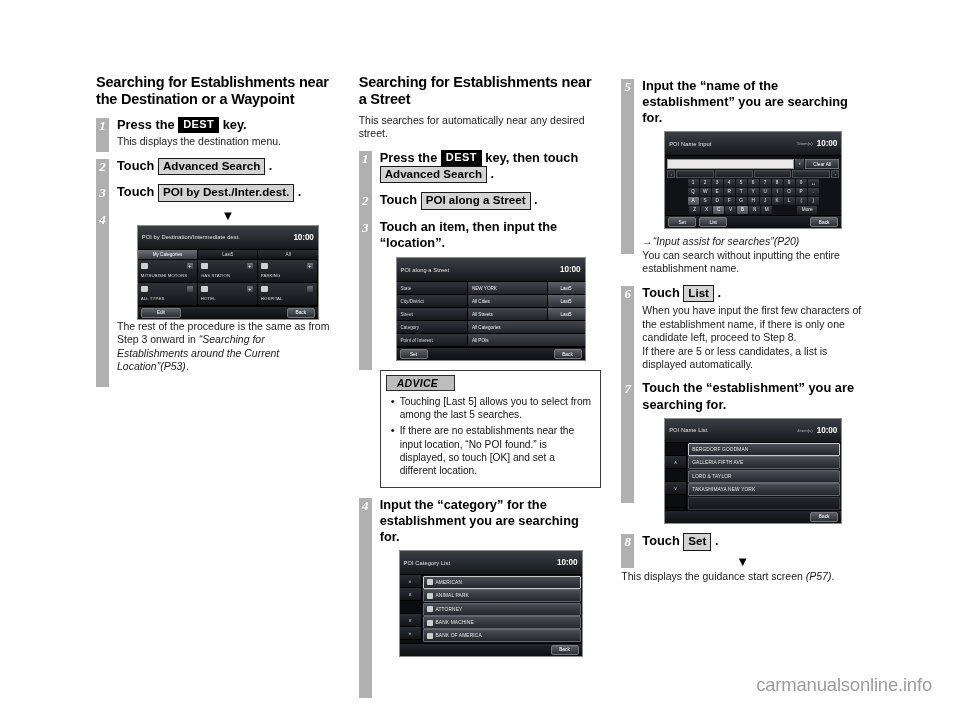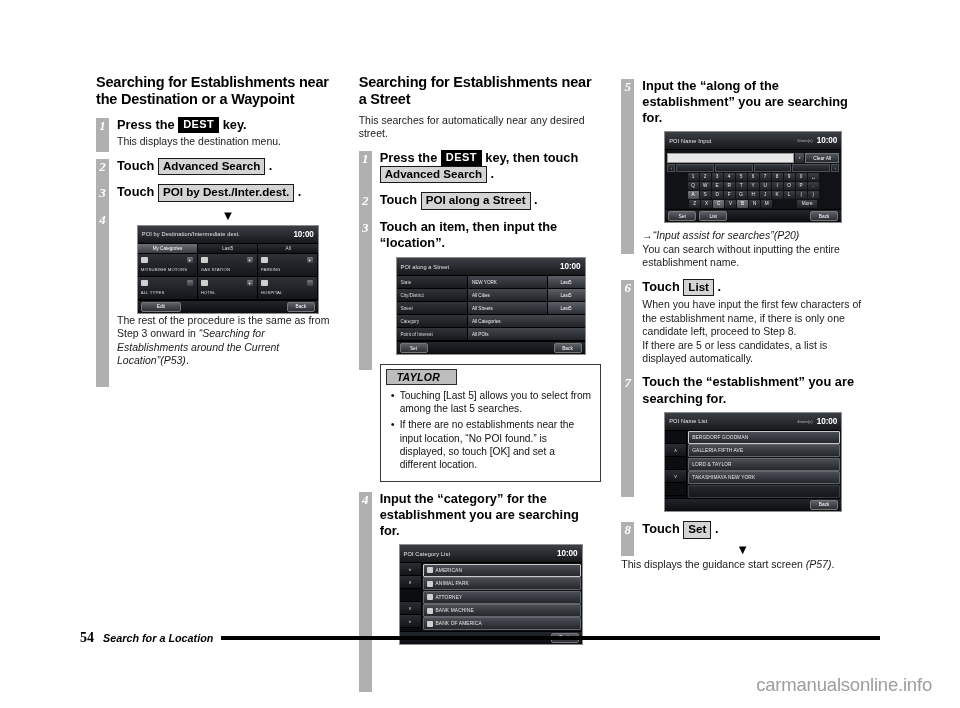--- a/index.html
+++ b/index.html
@@ -133,21 +133,21 @@
     background: #101215;
     border: 1px solid #8d8d8d;
     color: #e8e8e8;
     font-size: 5.4px;
     position: relative;
     overflow: hidden;
     margin: 4px auto 0 auto;
     font-family: "Liberation Sans", sans-serif;
   }
   .nav-title {
-    height: 18px;
+    height: 24px;
     display:flex; align-items:center;
     padding: 0 4px;
     background: linear-gradient(#3b3f45, #16181b);
     border-bottom: 1px solid #000;
     font-size: 5.7px;
     color: #e4e4e4;
     letter-spacing: .1px;
   }
   .nav-title .t { flex: 1; }
   .nav-title .items {
@@ -477,21 +477,21 @@
             </div>
             <div class="nav-foot">
               <div class="nav-btn sm">Set</div>
               <div class="spacer"></div>
               <div class="nav-btn sm">Back</div>
             </div>
           </div>
         </div>
 
         <div class="advice">
-          <div class="advice-label">TAYLOR</div>
+          <div class="advice-label">ADVICE</div>
           <ul>
             <li>Touching [Last 5] allows you to select from among the last 5 searches.</li>
             <li>If there are no establishments near the input location, “No POI found.” is displayed, so touch [OK] and set a different location.</li>
           </ul>
         </div>
       </div>
 
       <div class="step">
         <div class="num tall-10">4</div>
         <div class="step-head">Input the “category” for the establishment you are searching for.</div>
@@ -540,21 +540,21 @@
           </div>
         </div>
       </div>
 
     </div>
 
     <div class="col">
 
       <div class="step">
         <div class="num tall-9">5</div>
-        <div class="step-head">Input the “along of the establishment” you are searching for.</div>
+        <div class="step-head">Input the “name of the establishment” you are searching for.</div>
 
         <div class="nav" style="width:178px; margin-top:5px;">
           <div class="nav-title">
             <span class="t">POI Name Input</span>
             <span class="items">5item(s)</span>
             <span class="clock">10:00</span>
           </div>
           <div class="nav-body">
             <div class="kb-input">
               <div class="kb-field"></div>
@@ -693,21 +693,16 @@
       </div>
 
       <div class="arrow-down" style="margin-top:6px;">▼</div>
 
       <div class="note" style="margin-top:2px;"><span>This displays the guidance start screen </span><i>(P57)</i><span>.</span></div>
 
     </div>
 
   </div>
 
-  <div class="footer">
-    <span class="pg">54</span>
-    <span class="ft">Search for a Location</span>
-    <span class="rule"></span>
-  </div>
 
   <div class="watermark">carmanualsonline.info</div>
 
 </div>
 
 </body></html>

